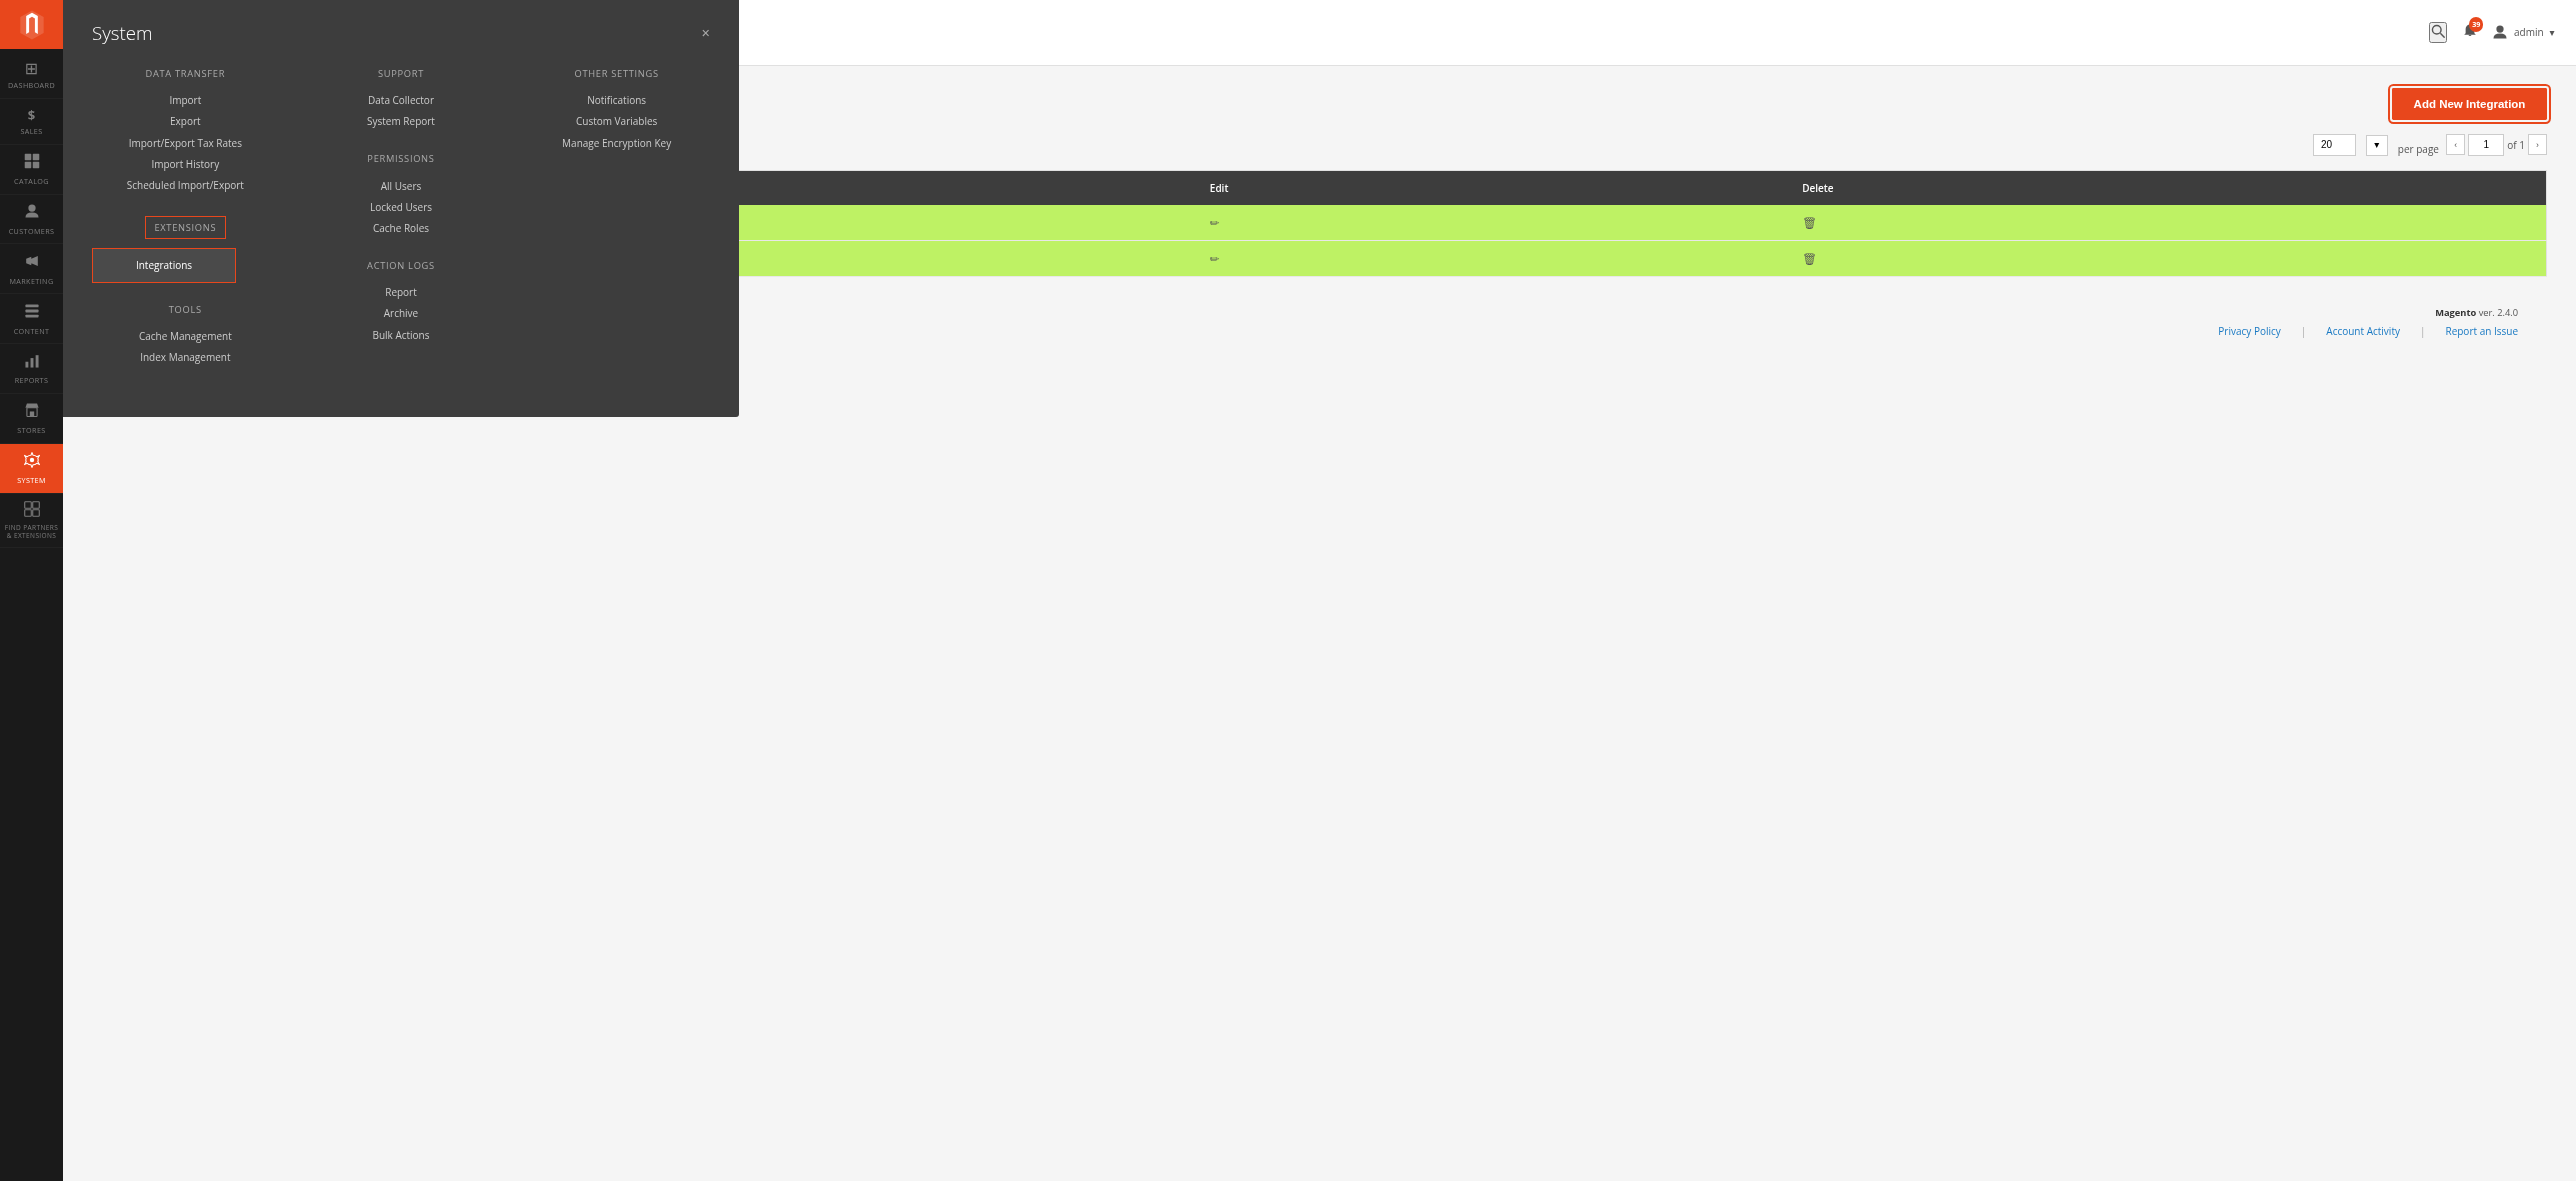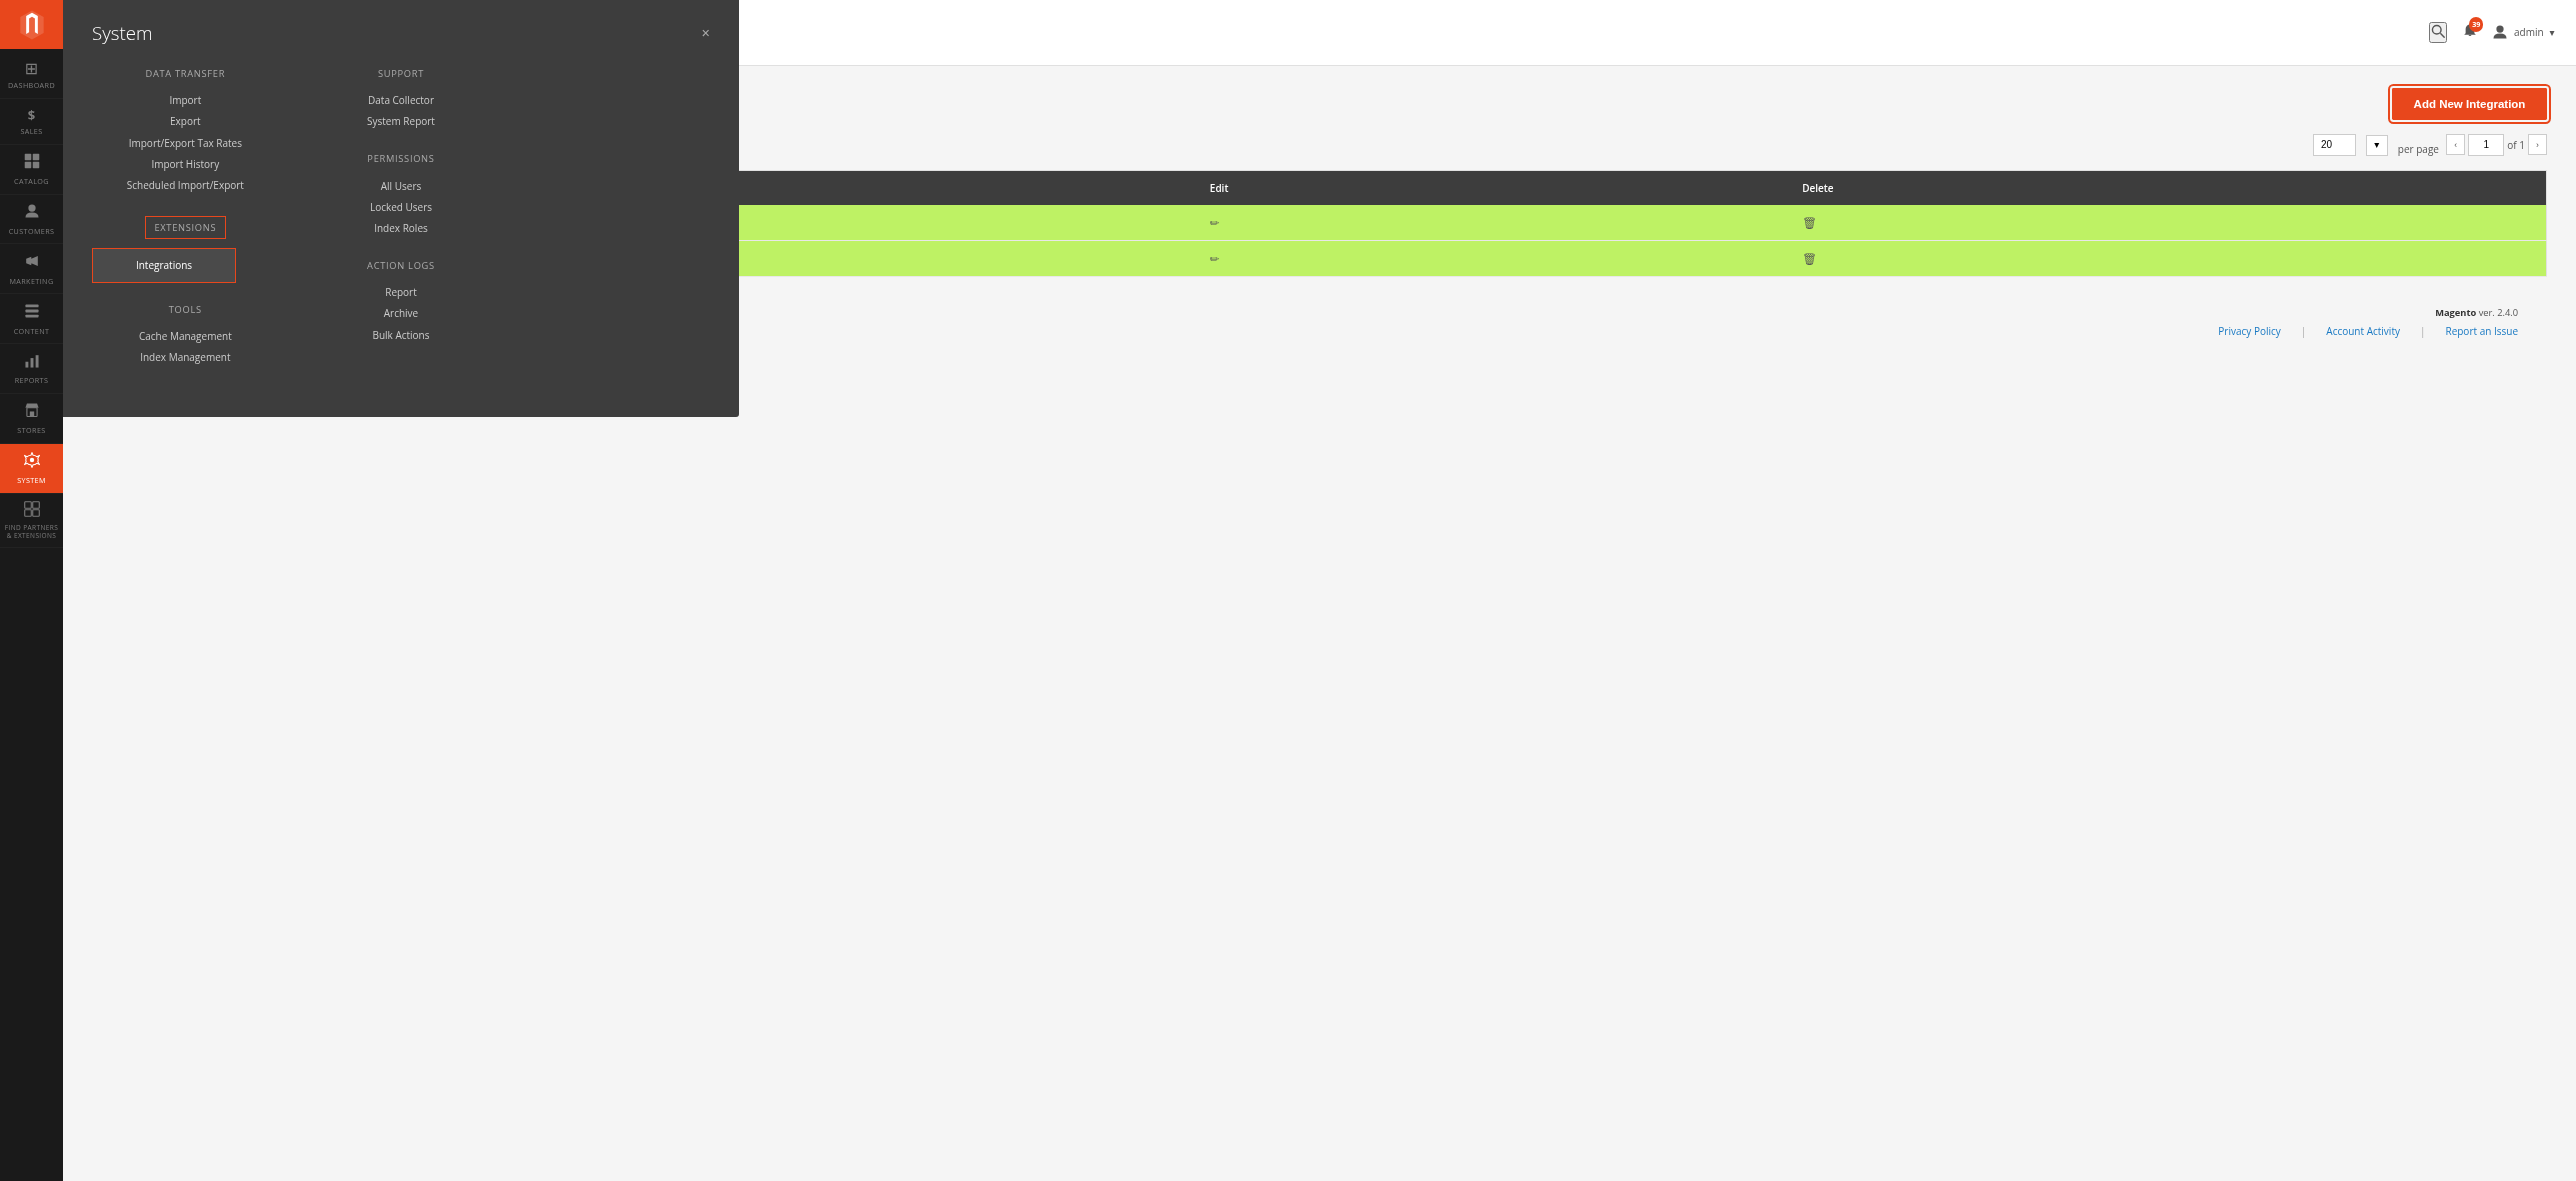--- a/index.html
+++ b/index.html
@@ -446,31 +446,39 @@
         <div class="menu-section">
           <div class="menu-section-title">Support</div>
           <a class="menu-item">Data Collector</a>
           <a class="menu-item">System Report</a>
         </div>
 
         <div class="menu-section">
           <div class="menu-section-title">Permissions</div>
           <a class="menu-item">All Users</a>
           <a class="menu-item">Locked Users</a>
-          <a class="menu-item">Index Roles</a>
+          <a class="menu-item">Cache Roles</a>
         </div>
 
         <div class="menu-section">
           <div class="menu-section-title">Action Logs</div>
           <a class="menu-item">Report</a>
           <a class="menu-item">Archive</a>
           <a class="menu-item">Bulk Actions</a>
         </div>
       </div>
 
+      <div>
+        <div class="menu-section">
+          <div class="menu-section-title">Other Settings</div>
+          <a class="menu-item">Notifications</a>
+          <a class="menu-item">Custom Variables</a>
+          <a class="menu-item">Manage Encryption Key</a>
+        </div>
+      </div>
     </div>
   </div>
 
   <div class="top-bar" style="margin-left: 0; position: relative; z-index: 10;">
     <div class="top-bar-actions">
       <button class="search-icon-btn">
         <svg width="14.4" height="14.4" viewBox="0 0 20 20" fill="#555">
             <circle cx="8" cy="8" r="6" fill="none" stroke="#555" stroke-width="2"></circle>
             <line x1="13" y1="13" x2="19" y2="19" stroke="#555" stroke-width="2"></line>
           </svg>

